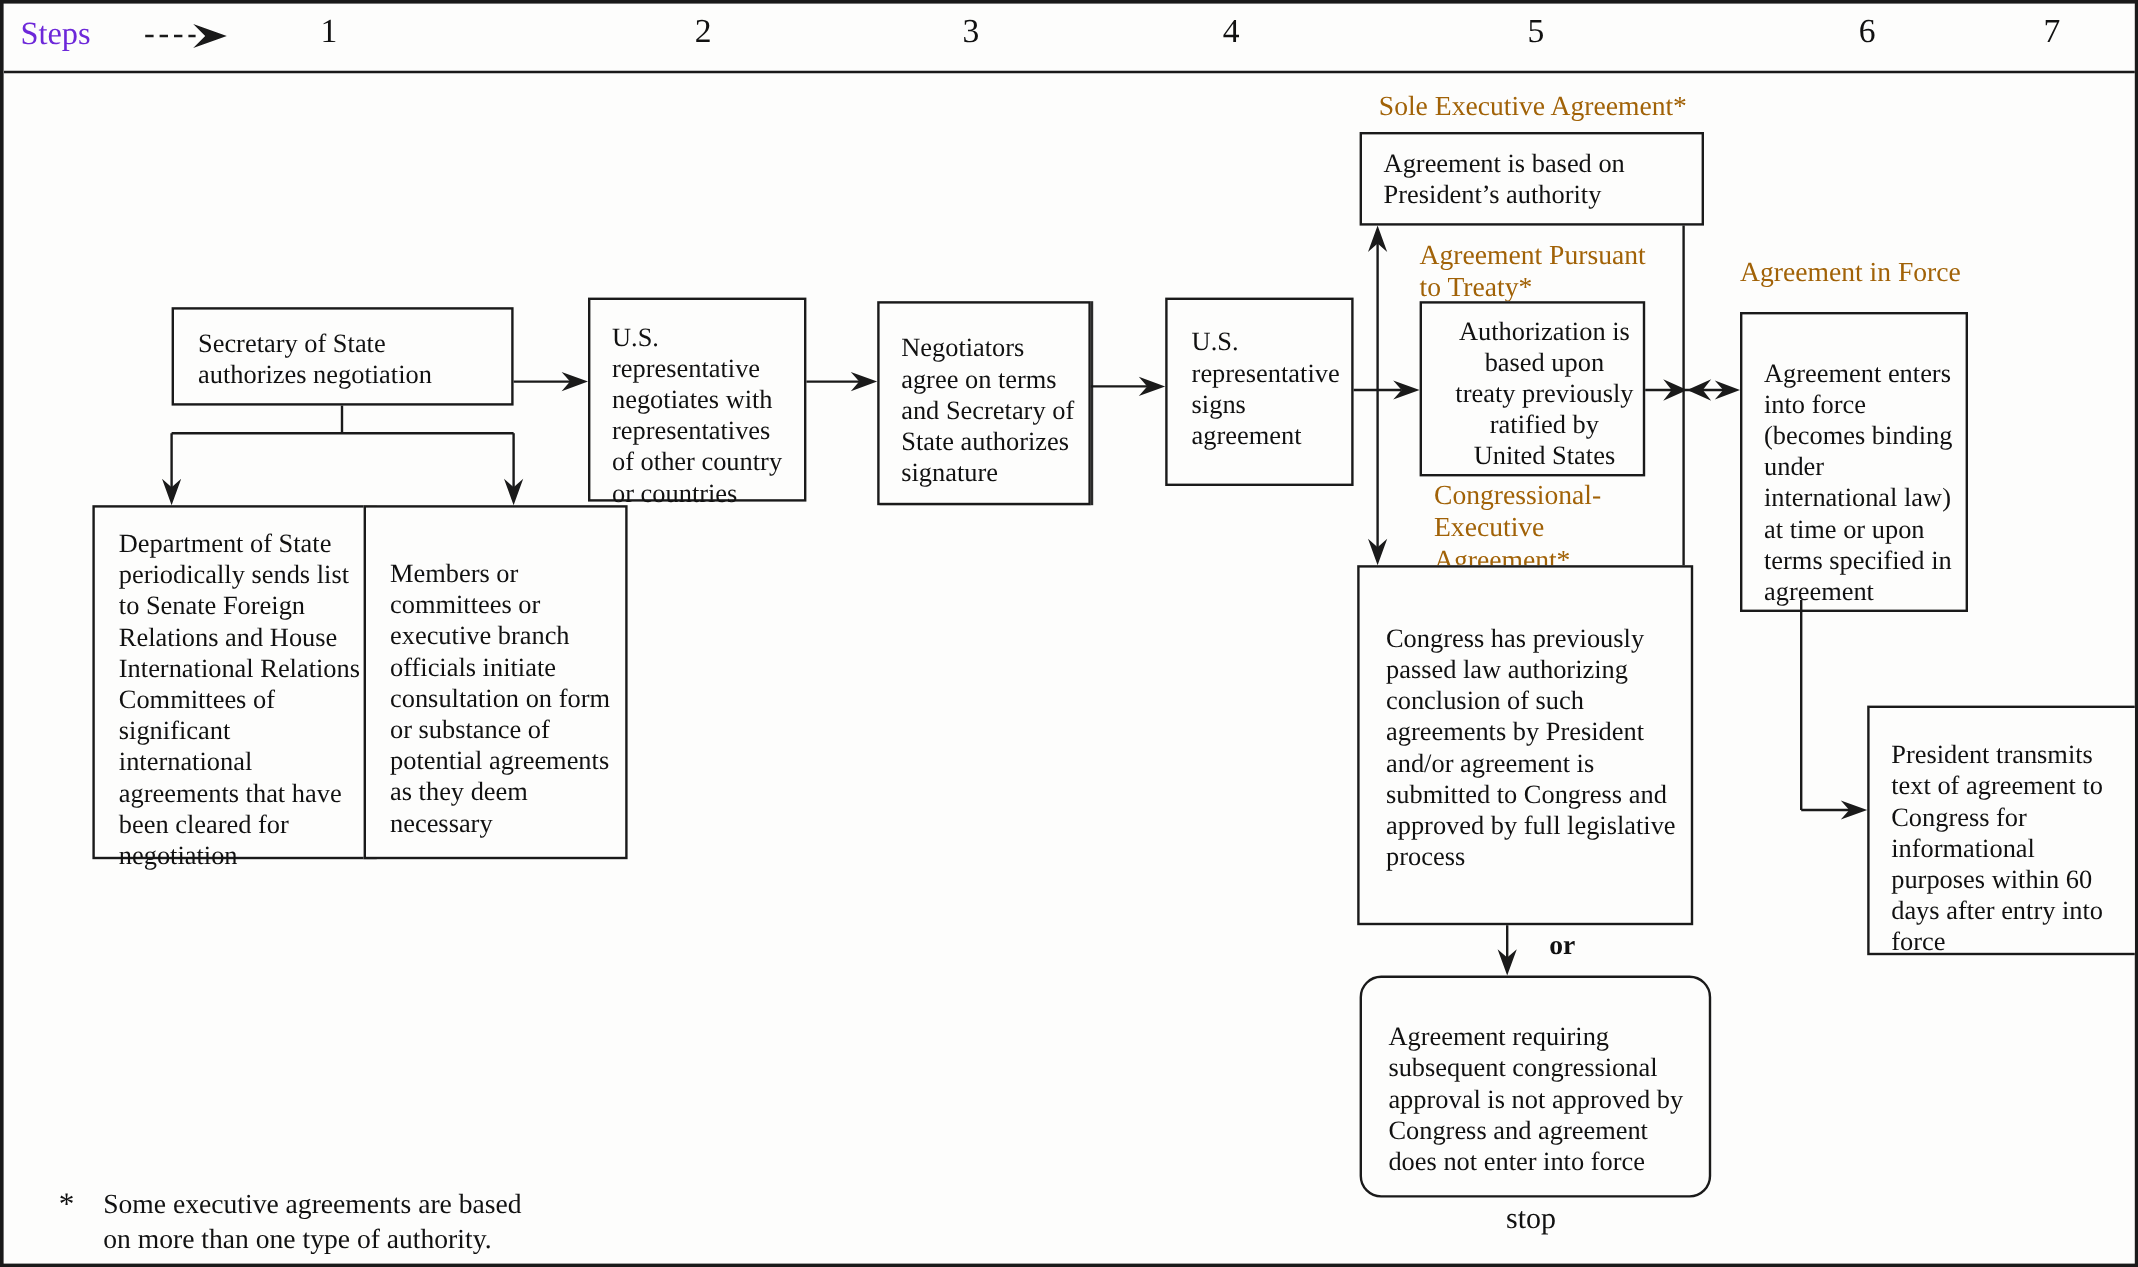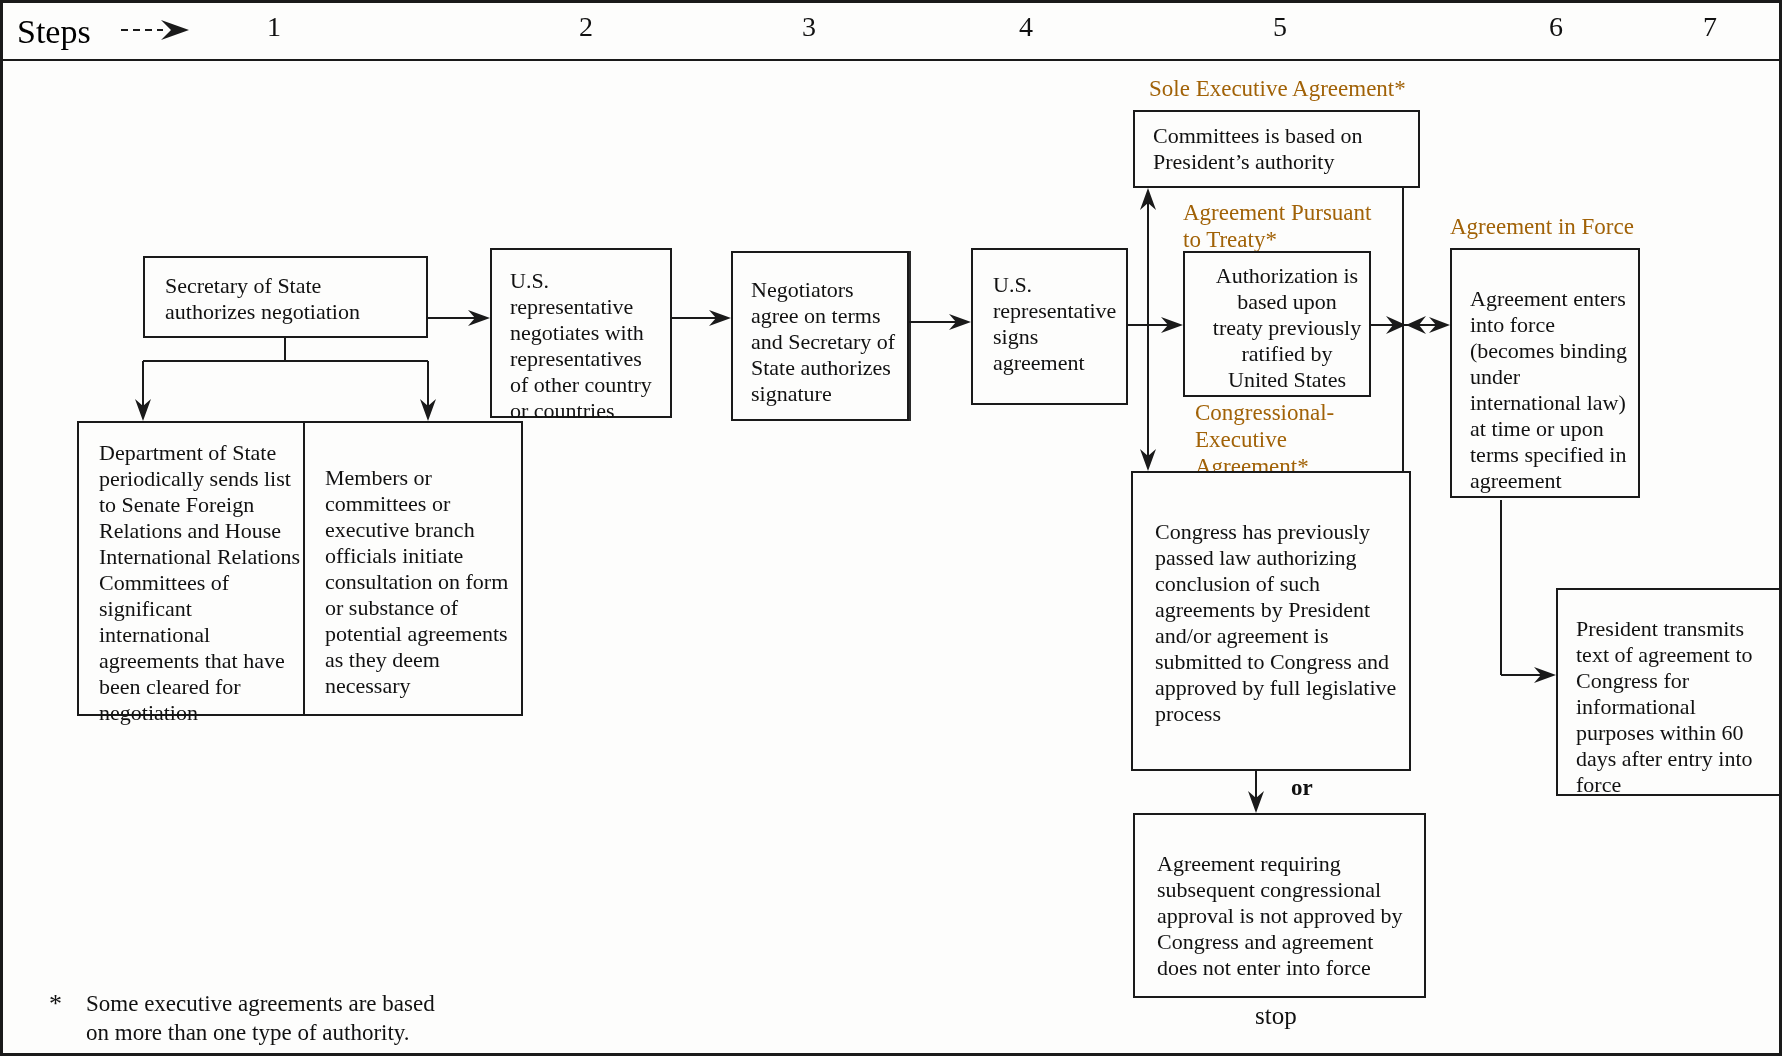--- a/index.html
+++ b/index.html
@@ -38,23 +38,23 @@
   .stepnum{
     position:absolute;
     top:8px;
     font-size:28px;
     z-index:2;
     color:#111;
   }
   .steps-label{
     position:absolute;
     left:14px;top:10px;
-    font-size:34px;
-    z-index:2;
-    color:#000000;
+    font-size:27px;
+    z-index:2;
+    color:#6d28d9;
   }
   .small-label{
     position:absolute;
     z-index:2;
     color:#111;
   }
   .footnote{
     position:absolute;
     left:46px;top:986px;
     display:flex;
@@ -136,21 +136,21 @@
 
   <div class="box" style="left:968px;top:245px;width:157px;height:157px;padding:22px 2px 0 20px;">
     <div class="box-text">U.S.
 representative
 signs
 agreement</div>
   </div>
 
   <div class="heading" style="left:1146px;top:72px;">Sole Executive Agreement*</div>
   <div class="box" style="left:1130px;top:107px;width:287px;height:78px;padding:11px 6px 0 18px;">
-    <div class="box-text">Committees is based on
+    <div class="box-text">Agreement is based on
 President’s authority</div>
   </div>
 
   <div class="heading" style="left:1180px;top:196px;">Agreement Pursuant
 to Treaty*</div>
   <div class="box" style="left:1180px;top:248px;width:188px;height:146px;padding:10px 2px 0 22px;text-align:center;">
     <div class="box-text">Authorization is
 based upon
 treaty previously
 ratified by
@@ -166,32 +166,32 @@
 conclusion of such
 agreements by President
 and/or agreement is
 submitted to Congress and
 approved by full legislative
 process</div>
   </div>
 
   <div class="small-label" style="left:1288px;top:772px;font-size:23px;font-weight:700;">or</div>
 
-  <div class="box" style="left:1130px;top:810px;width:293px;height:185px;padding:36px 2px 0 22px;">
+  <div class="box" style="left:1130px;top:810px;width:293px;height:185px;padding:36px 2px 0 22px;border-radius:18px;">
     <div class="box-text">Agreement requiring
 subsequent congressional
 approval is not approved by
 Congress and agreement
 does not enter into force</div>
   </div>
 
   <div class="small-label" style="left:1252px;top:999px;font-size:25px;">stop</div>
 
   <div class="heading" style="left:1447px;top:210px;">Agreement in Force</div>
-  <div class="box" style="left:1447px;top:245px;width:190px;height:250px;padding:36px 2px 0 18px;">
+  <div class="box" style="left:1447px;top:257px;width:190px;height:250px;padding:36px 2px 0 18px;">
     <div class="box-text">Agreement enters
 into force
 (becomes binding
 under
 international law)
 at time or upon
 terms specified in
 agreement</div>
   </div>
 

